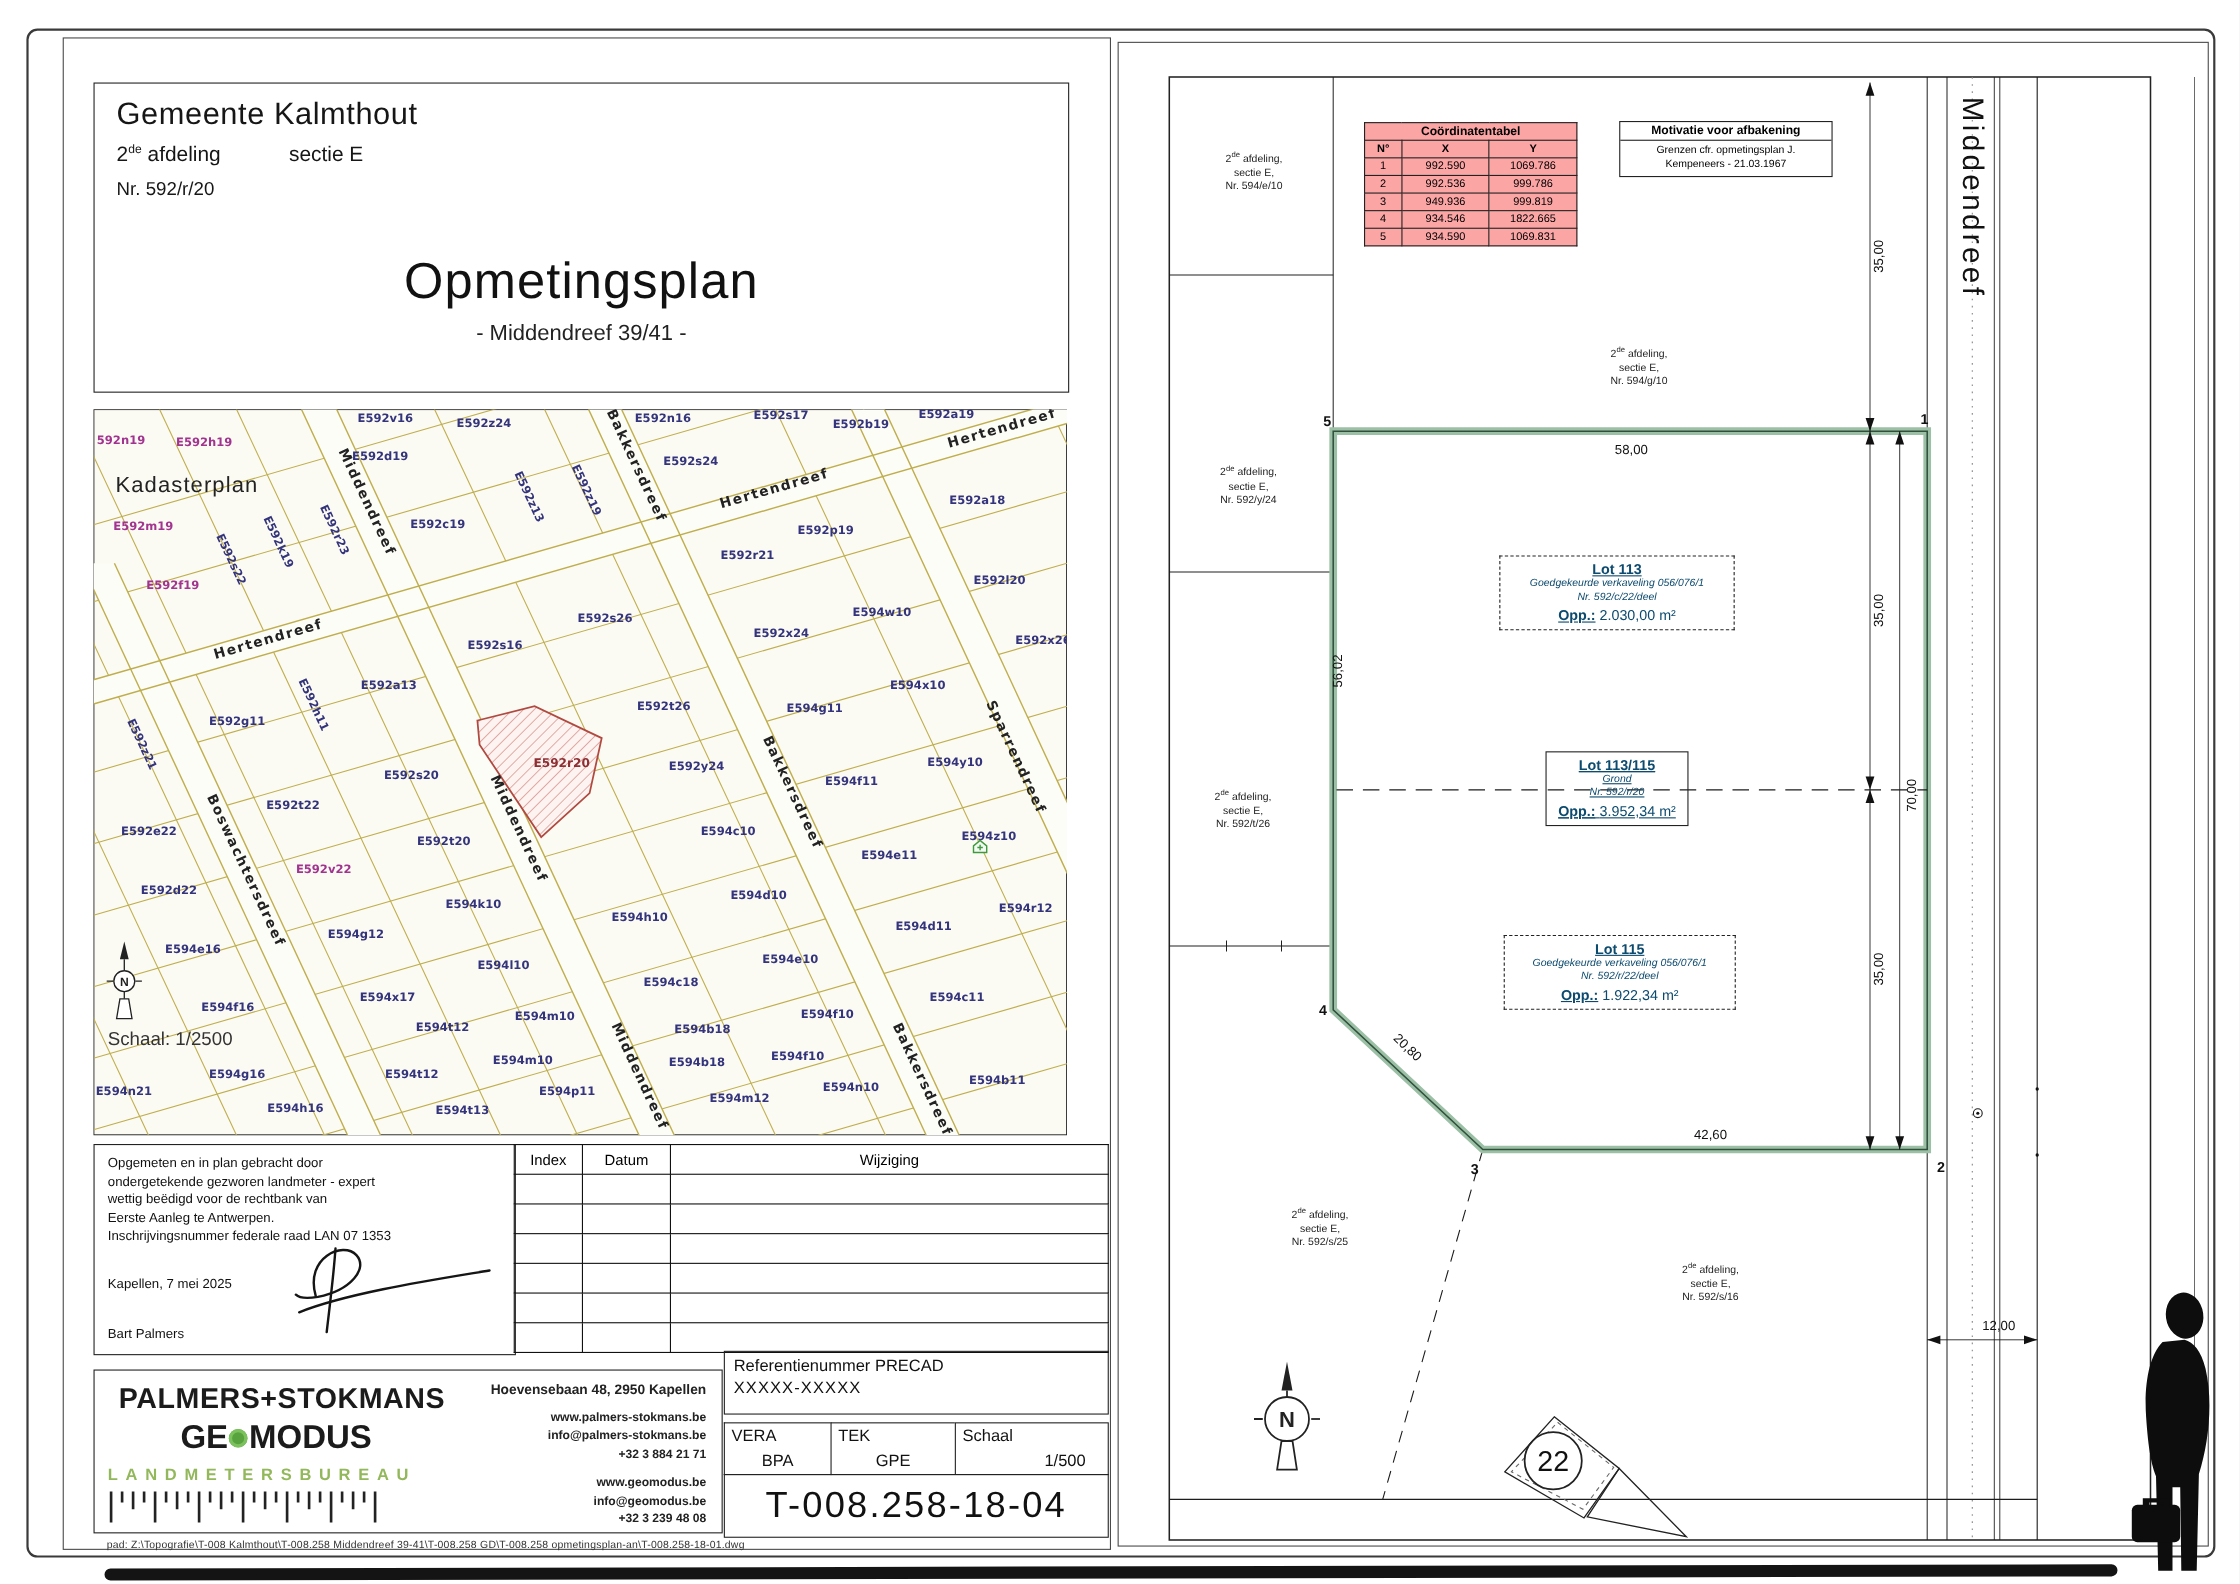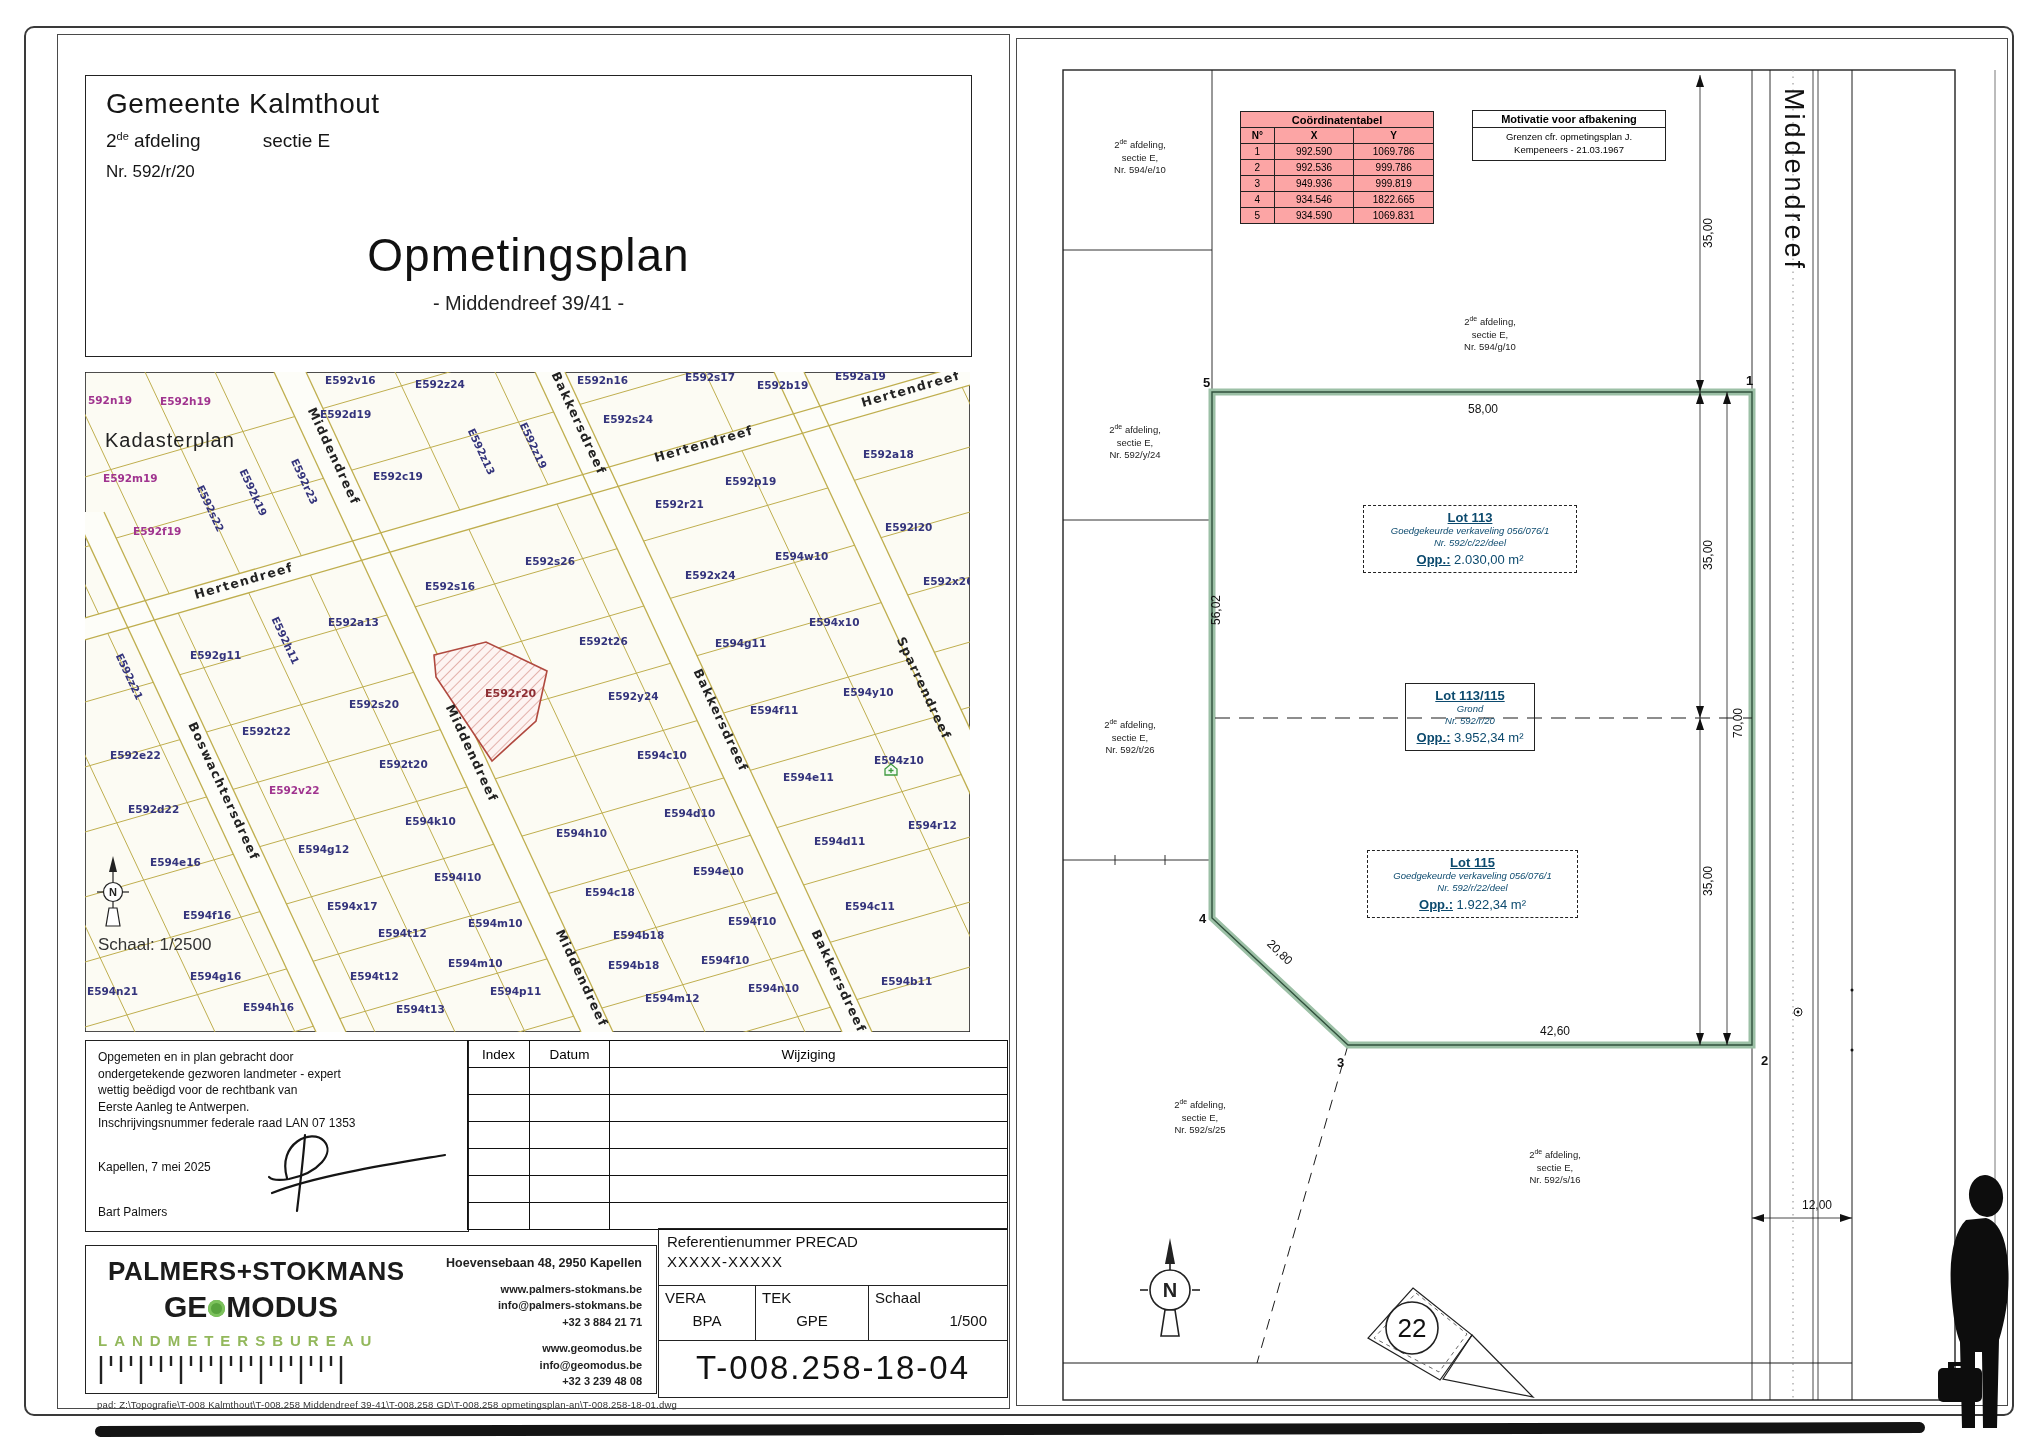--- a/index.html
+++ b/index.html
@@ -46,40 +46,40 @@
   .logo-dot{display:inline-block;width:17px;height:17px;border-radius:50%;background:#58a33e;box-shadow:inset 0 0 0 3px #7cc25c;vertical-align:baseline;margin:0 1px;}
   .logo-sub{position:absolute;left:12px;top:86px;font-size:15px;font-weight:bold;letter-spacing:7px;color:#93b85c;}
   .logo-ruler{position:absolute;left:10px;top:106px;}
   .contact-block{position:absolute;left:330px;top:8px;width:226px;text-align:right;font-size:11px;font-weight:bold;line-height:1.5;color:#222;}
   .contact-addr{font-size:12.5px;margin-bottom:8px;}
 
   .ref-block{left:658px;top:1228px;width:350px;height:170px;color:#111;}
   .ref-r1{position:absolute;left:0;top:0;width:100%;height:58px;border:1.6px solid #222;box-sizing:border-box;padding:4px 8px;}
   .ref-title{font-size:15px;}
   .ref-value{font-size:15px;letter-spacing:1px;margin-top:3px;}
-  .ref-r2{position:absolute;left:0;top:57px;width:100%;height:56px;display:flex;box-sizing:border-box;}
+  .ref-r2{position:absolute;left:0;top:57px;width:100%;height:56px;display:flex;box-sizing:border-box;align-items:flex-end;}
   .ref-cell{border:1.6px solid #222;border-right:none;box-sizing:border-box;padding:3px 6px;font-size:15px;}
   .ref-cell:last-child{border-right:1.6px solid #222;}
   .ref-cell .v{text-align:center;margin-top:6px;}
   .ref-r3{position:absolute;left:0;top:112px;width:100%;height:58px;border:1.6px solid #222;box-sizing:border-box;text-align:center;font-size:33px;letter-spacing:2px;line-height:54px;}
   .path-line{left:97px;top:1399px;font-size:9.5px;color:#333;letter-spacing:.2px;}
 
   
   .plan-svg{left:1015px;top:35px;}
   .dim{font:12px "Liberation Sans",sans-serif;fill:#111;}
   .pt{font:bold 13px "Liberation Sans",sans-serif;fill:#111;}
   .coord-table{left:1240px;top:111px;width:194px;border-collapse:collapse;position:absolute;background:#fca5a5;}
   .coord-table th,.coord-table td{border:1.2px solid #222;font-size:10px;text-align:center;padding:1px 2px;height:13px;}
   .coord-table .ct-title{font-size:11px;font-weight:bold;}
   .motiv-box{left:1472px;top:110px;width:192px;border:1.5px solid #222;background:#fff;}
   .mv-title{font-size:11px;font-weight:bold;text-align:center;border-bottom:1.4px solid #222;padding:2px 0;}
   .mv-body{font-size:9.5px;text-align:center;line-height:1.35;padding:3px 2px;}
   .lot-box{position:absolute;text-align:center;color:#0c4a6e;padding:4px 4px 5px;box-sizing:border-box;background:transparent;}
   .lot-dashed{border:1.7px dashed #222;}
-  .lot-solid{border:1.6px solid #222;}
+  .lot-solid{border:1.6px solid #222;text-decoration:underline;}
   .lot-name{font-size:13px;font-weight:bold;text-decoration:underline;}
   .lot-sub{font-size:9.5px;font-style:italic;line-height:1.3;}
   .lot-area{font-size:13px;margin-top:2px;}
   .lot-area .al{font-weight:bold;text-decoration:underline;}
   .neighbor{position:absolute;width:120px;text-align:center;font-size:9.5px;line-height:1.32;color:#222;}
   .neighbor sup{font-size:7px;}
   .street-label{left:1778px;top:88px;height:330px;writing-mode:vertical-rl;font-size:27px;letter-spacing:3px;color:#111;}
 
   .smudge{left:95px;top:1424px;width:1830px;height:11px;background:#141414;border-radius:6px;transform:rotate(-.12deg);}
 </style>

